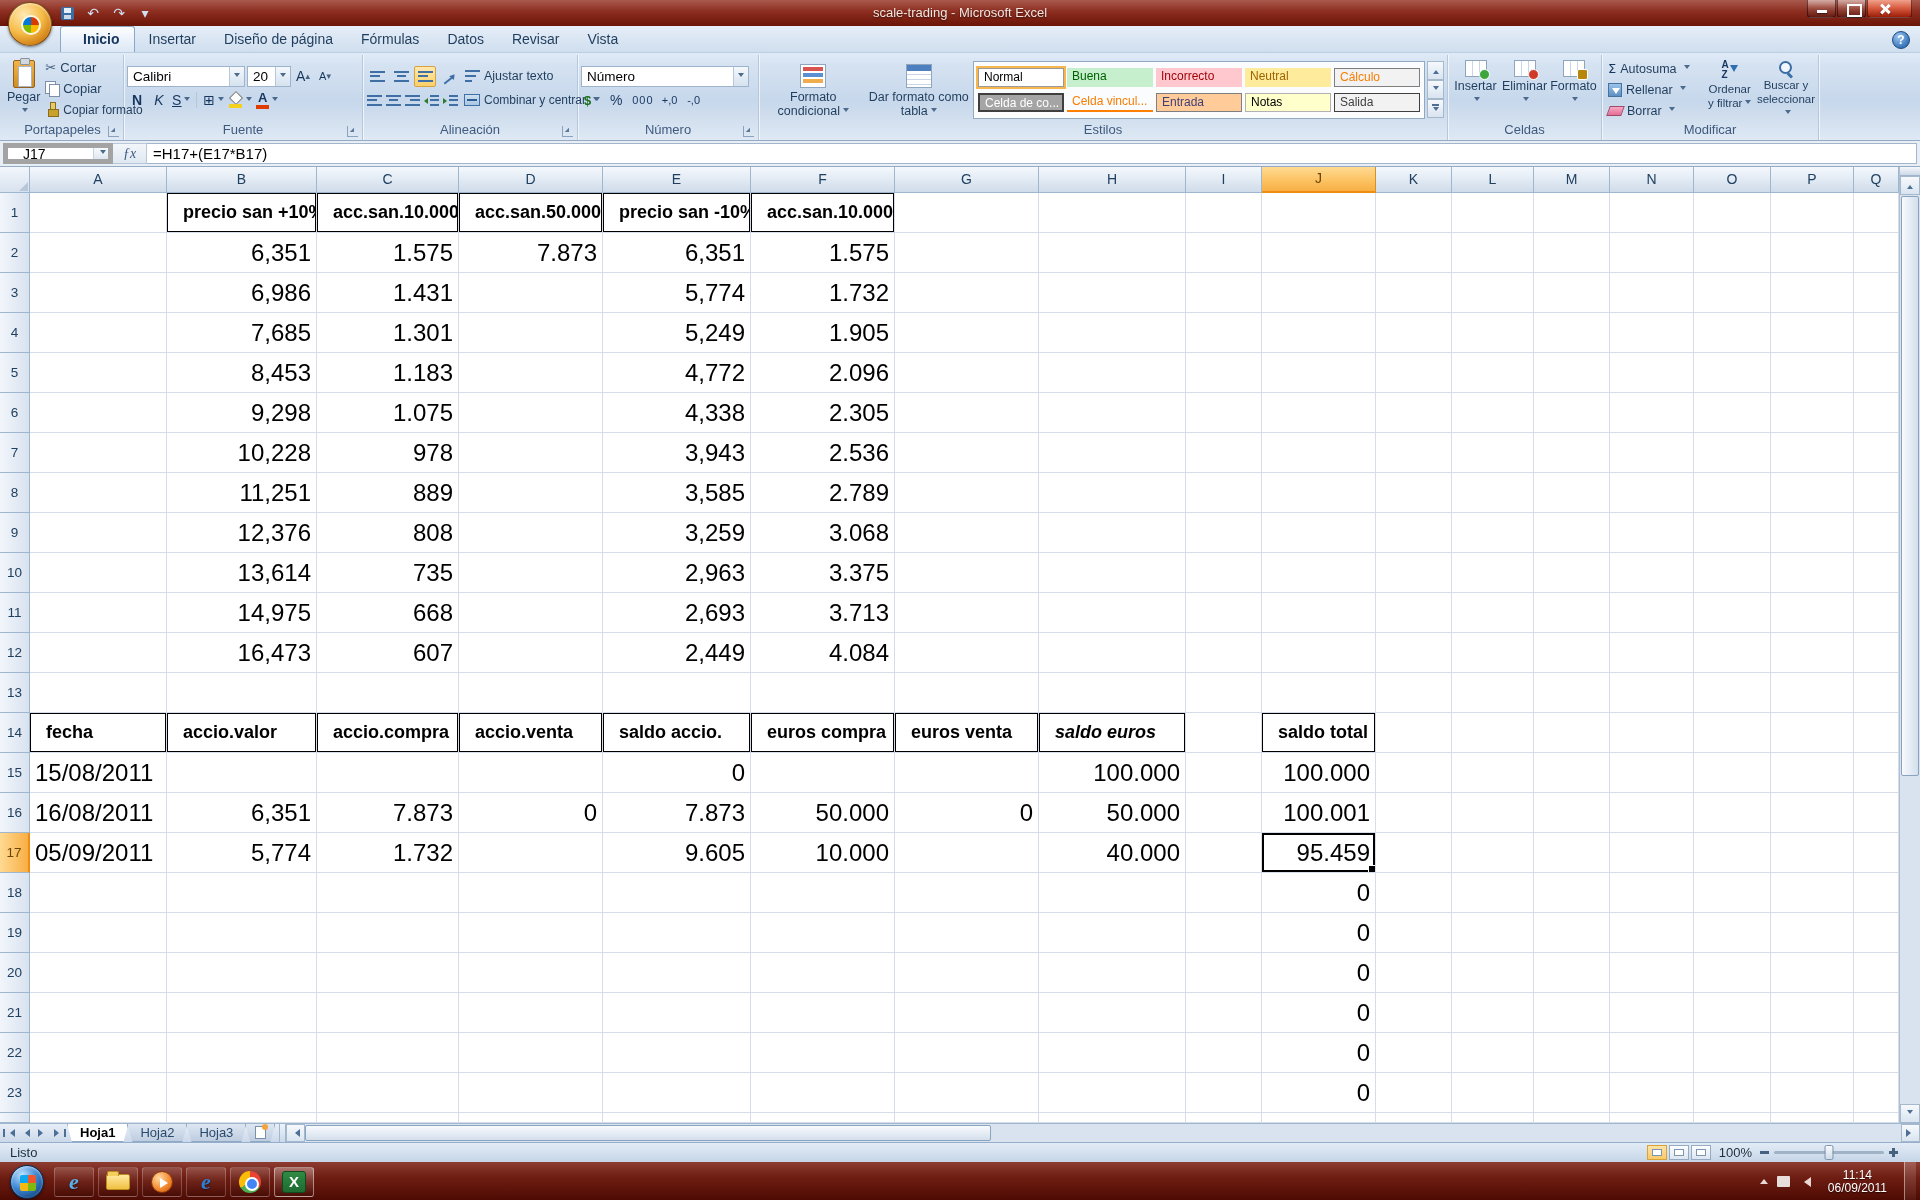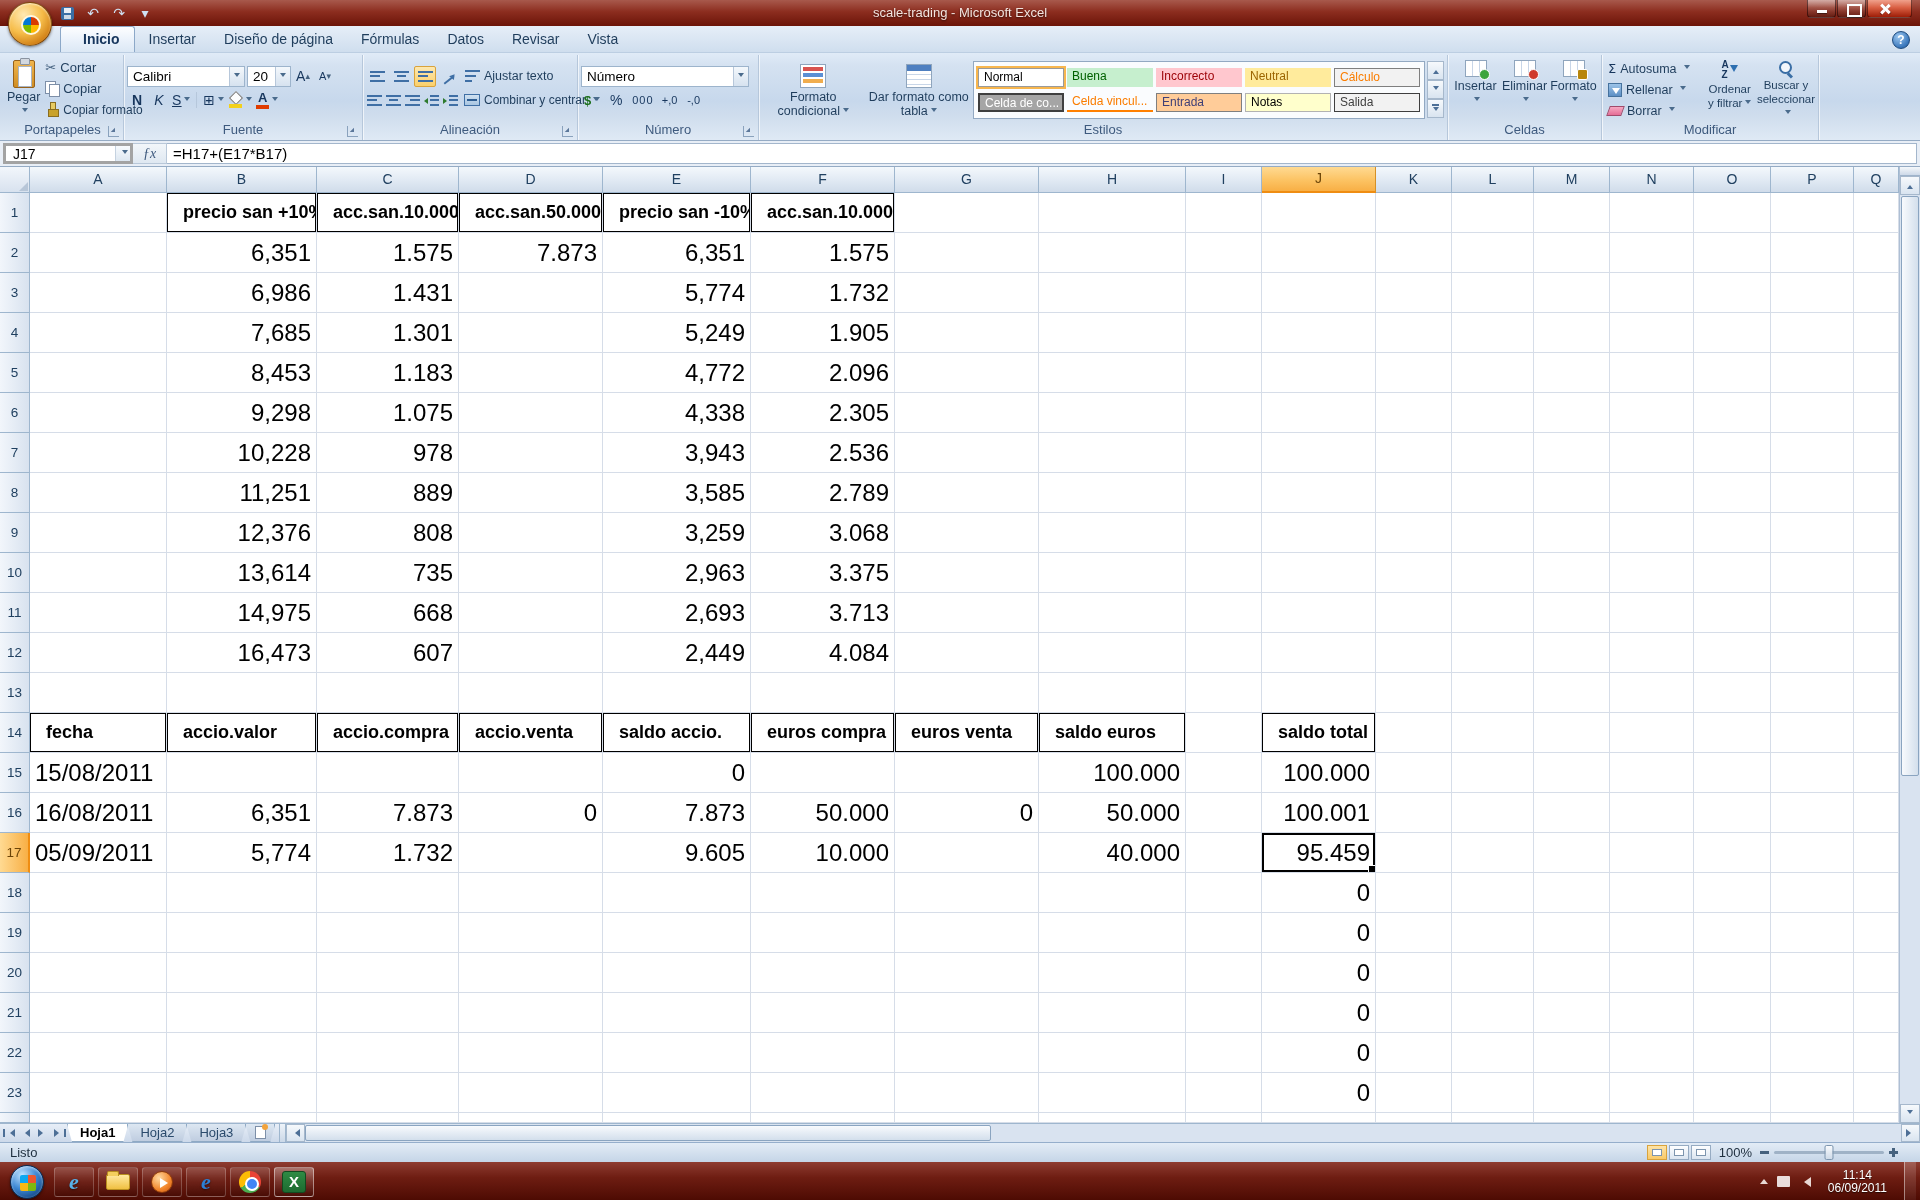--- a/index.html
+++ b/index.html
@@ -154,21 +154,21 @@
   .ico-eraser { width:15px; height:10px; background:linear-gradient(#f6a9c2,#e56d96); border:1px solid #a04a6b; transform:skewX(-20deg); }
   .ico-sort { display:flex; align-items:center; gap:1px; }
   .ico-sort .az { font-size:10px; line-height:10px; font-weight:bold; color:#17365d; display:flex; flex-direction:column; }
   .ico-sort .dn { width:0; height:0; border:4px solid transparent; border-top:7px solid #2d6fb0; }
   .ico-find { width:16px; height:16px; position:relative; }
   .ico-find::before { content:''; position:absolute; left:1px; top:1px; width:9px; height:9px; border:2.5px solid #3a6ea5; border-radius:50%; background:rgba(255,255,255,.7); }
   .ico-find::after { content:''; position:absolute; right:1px; bottom:0; width:6px; height:2.5px; background:#3a6ea5; transform:rotate(45deg); }
 
   
   .fbar { flex:0 0 26px; background:#e8eef6; border-bottom:1px solid #95abc4; display:flex; align-items:center; padding:2px 3px; gap:0; }
-  .namebox { width:130px; height:21px; background:#fff; border:3px solid #a3a3a3; font-size:14px; color:#000; display:flex; align-items:center; padding-left:7px; }
+  .namebox { width:110px; height:21px; background:#fff; border:5px solid #a3a3a3; font-size:14px; color:#000; display:flex; align-items:center; padding-left:15px; }
   .namebox .car-btn { margin-left:auto; width:15px; height:100%; border-left:1px solid #c5d2e0; display:flex; align-items:center; justify-content:center; background:linear-gradient(#f7fafd,#dde7f1); }
   .fx-zone { width:34px; height:21px; display:flex; align-items:center; justify-content:center; font-size:14px; font-style:italic; font-family:"Liberation Serif",serif; color:#3e5a7e; border:1px solid #b9c8d9; border-left:none; background:linear-gradient(#f2f6fa,#dfe8f1); }
   .formula-field { flex:1; height:21px; background:#fff; border:1px solid #a3b6cc; border-left:none; font-size:15px; color:#000; display:flex; align-items:center; padding-left:6px; }
 
   
   .grid-area { flex:0 0 956px; display:flex; background:#fff; }
   .grid-main { width:1899px; display:flex; flex-direction:column; }
   .colhdr-row { height:26px; display:flex; flex:0 0 26px; }
   .corner { width:30px; flex:0 0 30px; background:linear-gradient(#f2f6fb,#d8e2ef); border-right:1px solid #9eb6ce; border-bottom:1px solid #9eb6ce; position:relative; }
   .corner::after { content:''; position:absolute; right:1px; bottom:1px; width:0; height:0; border-left:9px solid transparent; border-bottom:9px solid #b7c6d8; }
@@ -839,21 +839,21 @@
           </div>
           <div class="grid-row">
             <div class="row-hdr">14</div>
             <div class="cell c-hdr" style="width: 137px;">fecha</div>
             <div class="cell c-hdr" style="width: 150px;">accio.valor</div>
             <div class="cell c-hdr" style="width: 142px;">accio.compra</div>
             <div class="cell c-hdr" style="width: 144px;">accio.venta</div>
             <div class="cell c-hdr" style="width: 148px;">saldo accio.</div>
             <div class="cell c-hdr" style="width: 144px;">euros compra</div>
             <div class="cell c-hdr" style="width: 144px;">euros venta</div>
-            <div class="cell c-hdr" style="width: 147px;">saldo euros</div>
+            <div class="cell c-hdr" style="width: 147px; font-style: italic;">saldo euros</div>
             <div class="cell" style="width: 76px;"></div>
             <div class="cell c-hdr" style="width: 114px;">saldo total</div>
             <div class="cell" style="width: 76px;"></div>
             <div class="cell" style="width: 82px;"></div>
             <div class="cell" style="width: 76px;"></div>
             <div class="cell" style="width: 84px;"></div>
             <div class="cell" style="width: 77px;"></div>
             <div class="cell" style="width: 83px;"></div>
             <div class="cell" style="width: 45px;"></div>
           </div>

